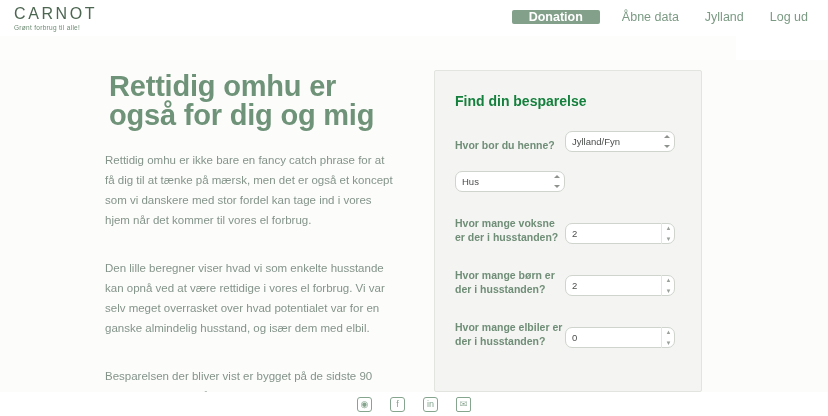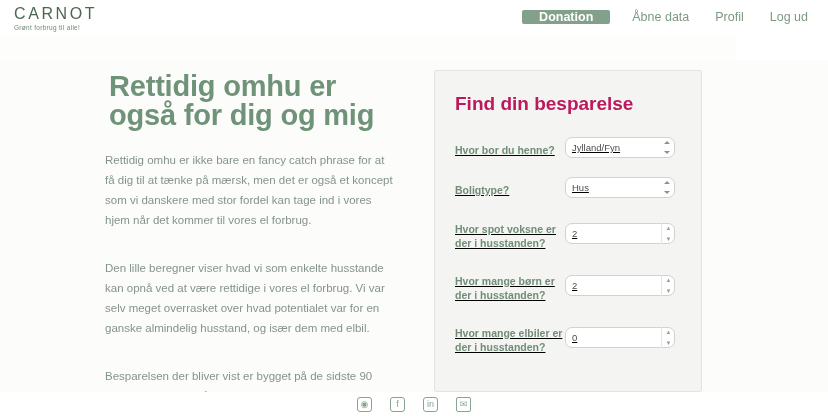--- a/index.html
+++ b/index.html
@@ -106,30 +106,29 @@
     position: absolute;
     left: 434px;
     top: 10px;
     width: 268px;
     height: 322px;
     background: #f4f5f2;
     border: 1px solid #e2e4df;
     border-radius: 2px;
   }
   .panel-title {
-    font-size: 19px;
-    color: #be185d;
+    font-size: 14px;
+    color: #15803d;
     font-weight: bold;
     margin: 22px 0 22px 20px;
   }
   .field-row {
     display: flex;
-    align-items: center;
+    align-items: flex-end;
     margin: 0 0 19px 20px;
-    text-decoration: underline;
   }
   .field-label {
     width: 110px;
     font-size: 10.5px;
     line-height: 14px;
     color: #6f8d77;
     font-weight: bold;
     padding-top: 5px;
   }
   .field-control {
@@ -226,21 +225,21 @@
 <div class="page">
 
   <div class="header">
     <div class="brand">
       <div class="brand-name">CARNOT</div>
       <div class="brand-tag">Grønt forbrug til alle!</div>
     </div>
     <div class="nav">
       <div class="nav-item active">Donation</div>
       <div class="nav-item">Åbne data</div>
-      <div class="nav-item">Profil</div>
+      <div class="nav-item">Jylland</div>
       <div class="nav-item">Log ud</div>
     </div>
   </div>
 
   <div class="content">
 
     <div class="left-col">
       <h1 class="headline">Rettidig omhu er også for dig og mig</h1>
       <p class="para">Rettidig omhu er ikke bare en fancy catch phrase for at få dig til at tænke på mærsk, men det er også et koncept som vi danskere med stor fordel kan tage ind i vores hjem når det kommer til vores el forbrug.</p>
       <p class="para">Den lille beregner viser hvad vi som enkelte husstande kan opnå ved at være rettidige i vores el forbrug. Vi var selv meget overrasket over hvad potentialet var for en ganske almindelig husstand, og især dem med elbil.</p>
@@ -255,32 +254,31 @@
         <div class="field-control">
           <div class="select-box">Jylland/Fyn</div>
           <span class="sel-arrows">
             <span class="tri-up"></span>
               <span class="tri-down"></span>
           </span>
         </div>
       </div>
 
       <div class="field-row">
-        <div class="field-label">Boligtype?</div>
         <div class="field-control">
           <div class="select-box">Hus</div>
           <span class="sel-arrows">
             <span class="tri-up"></span>
               <span class="tri-down"></span>
           </span>
         </div>
       </div>
 
       <div class="field-row">
-        <div class="field-label">Hvor spot voksne er der i husstanden?</div>
+        <div class="field-label">Hvor mange voksne er der i husstanden?</div>
         <div class="field-control">
           <div class="num-box">2</div>
           <span class="spin">
             <div>▲</div>
             <div>▼</div>
           </span>
         </div>
       </div>
 
       <div class="field-row">

